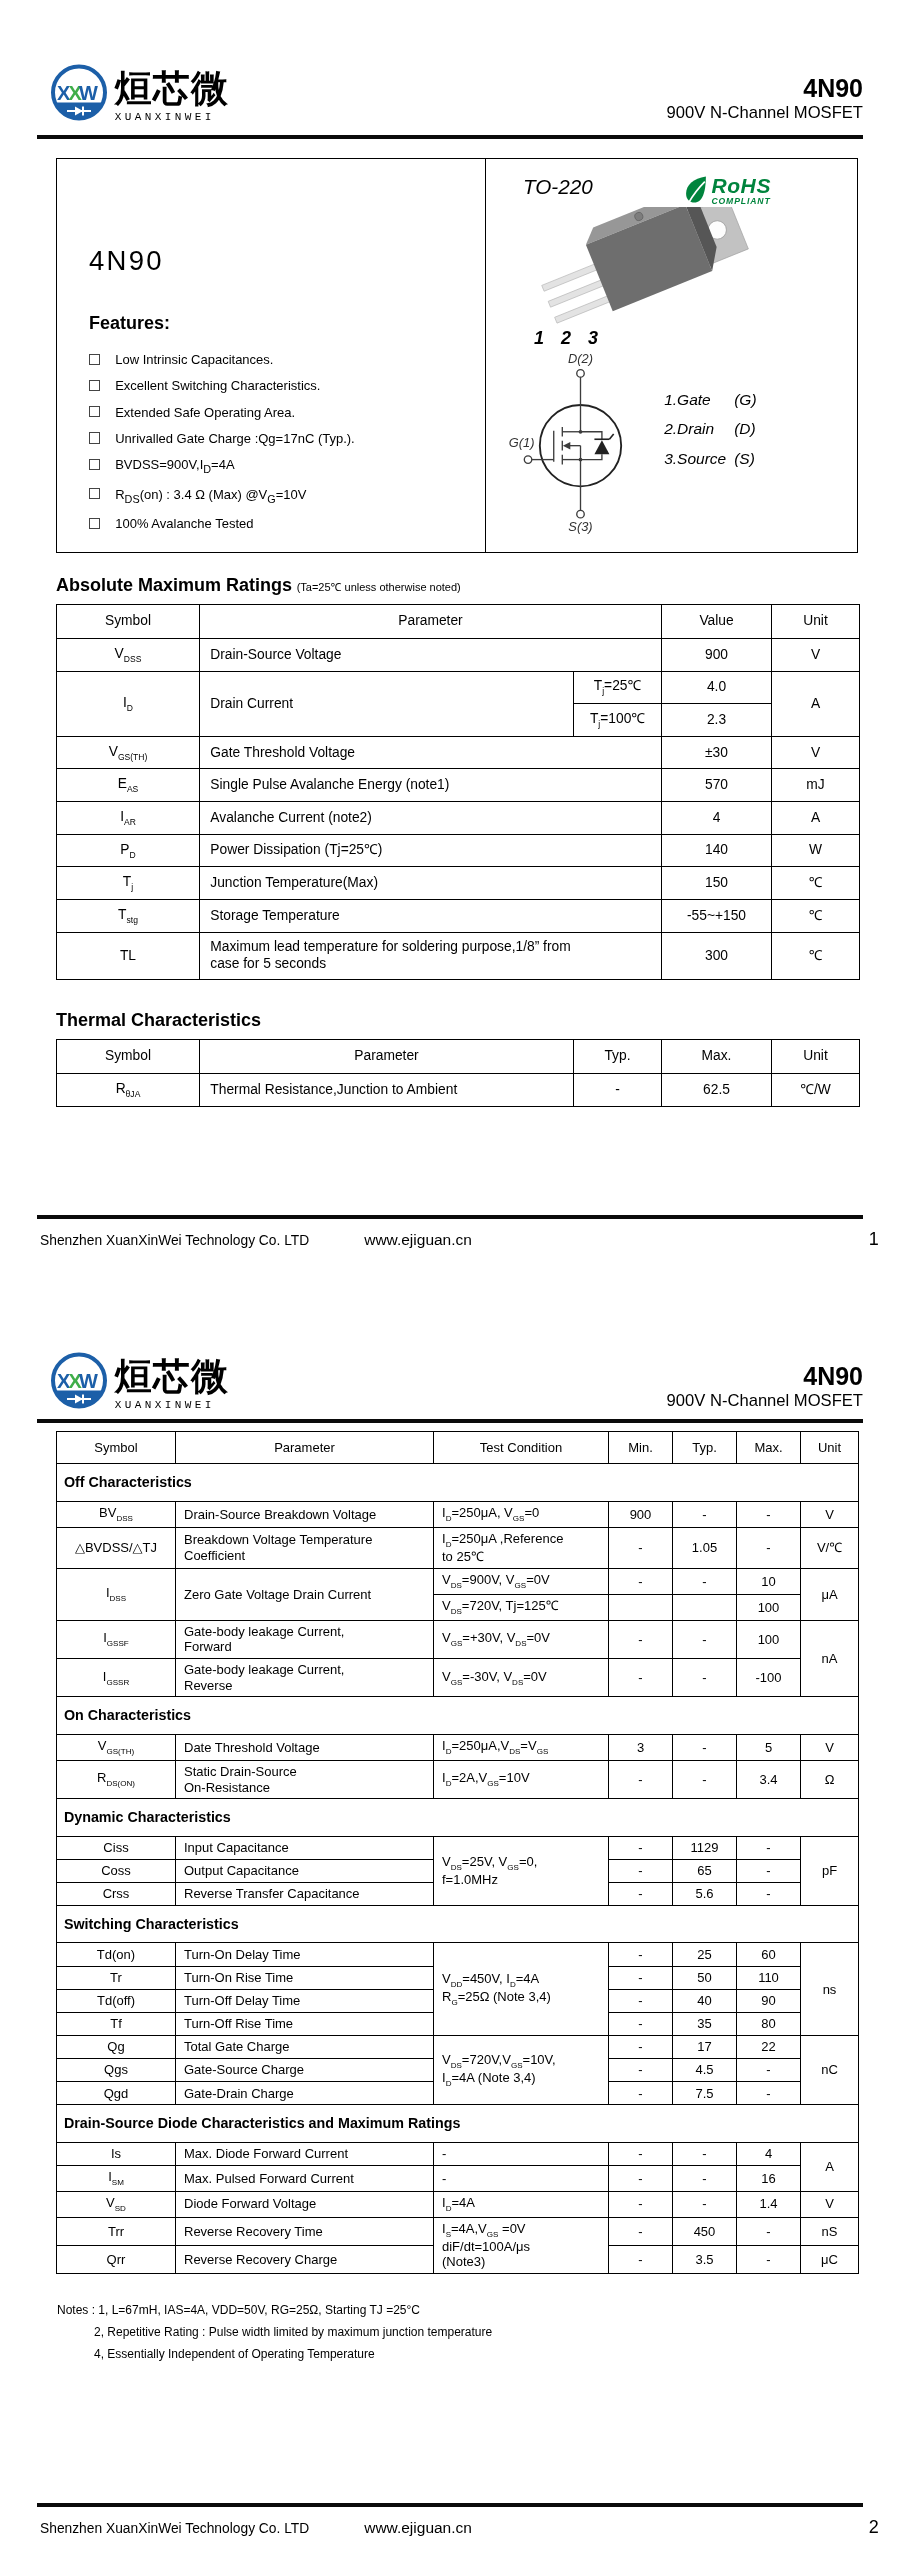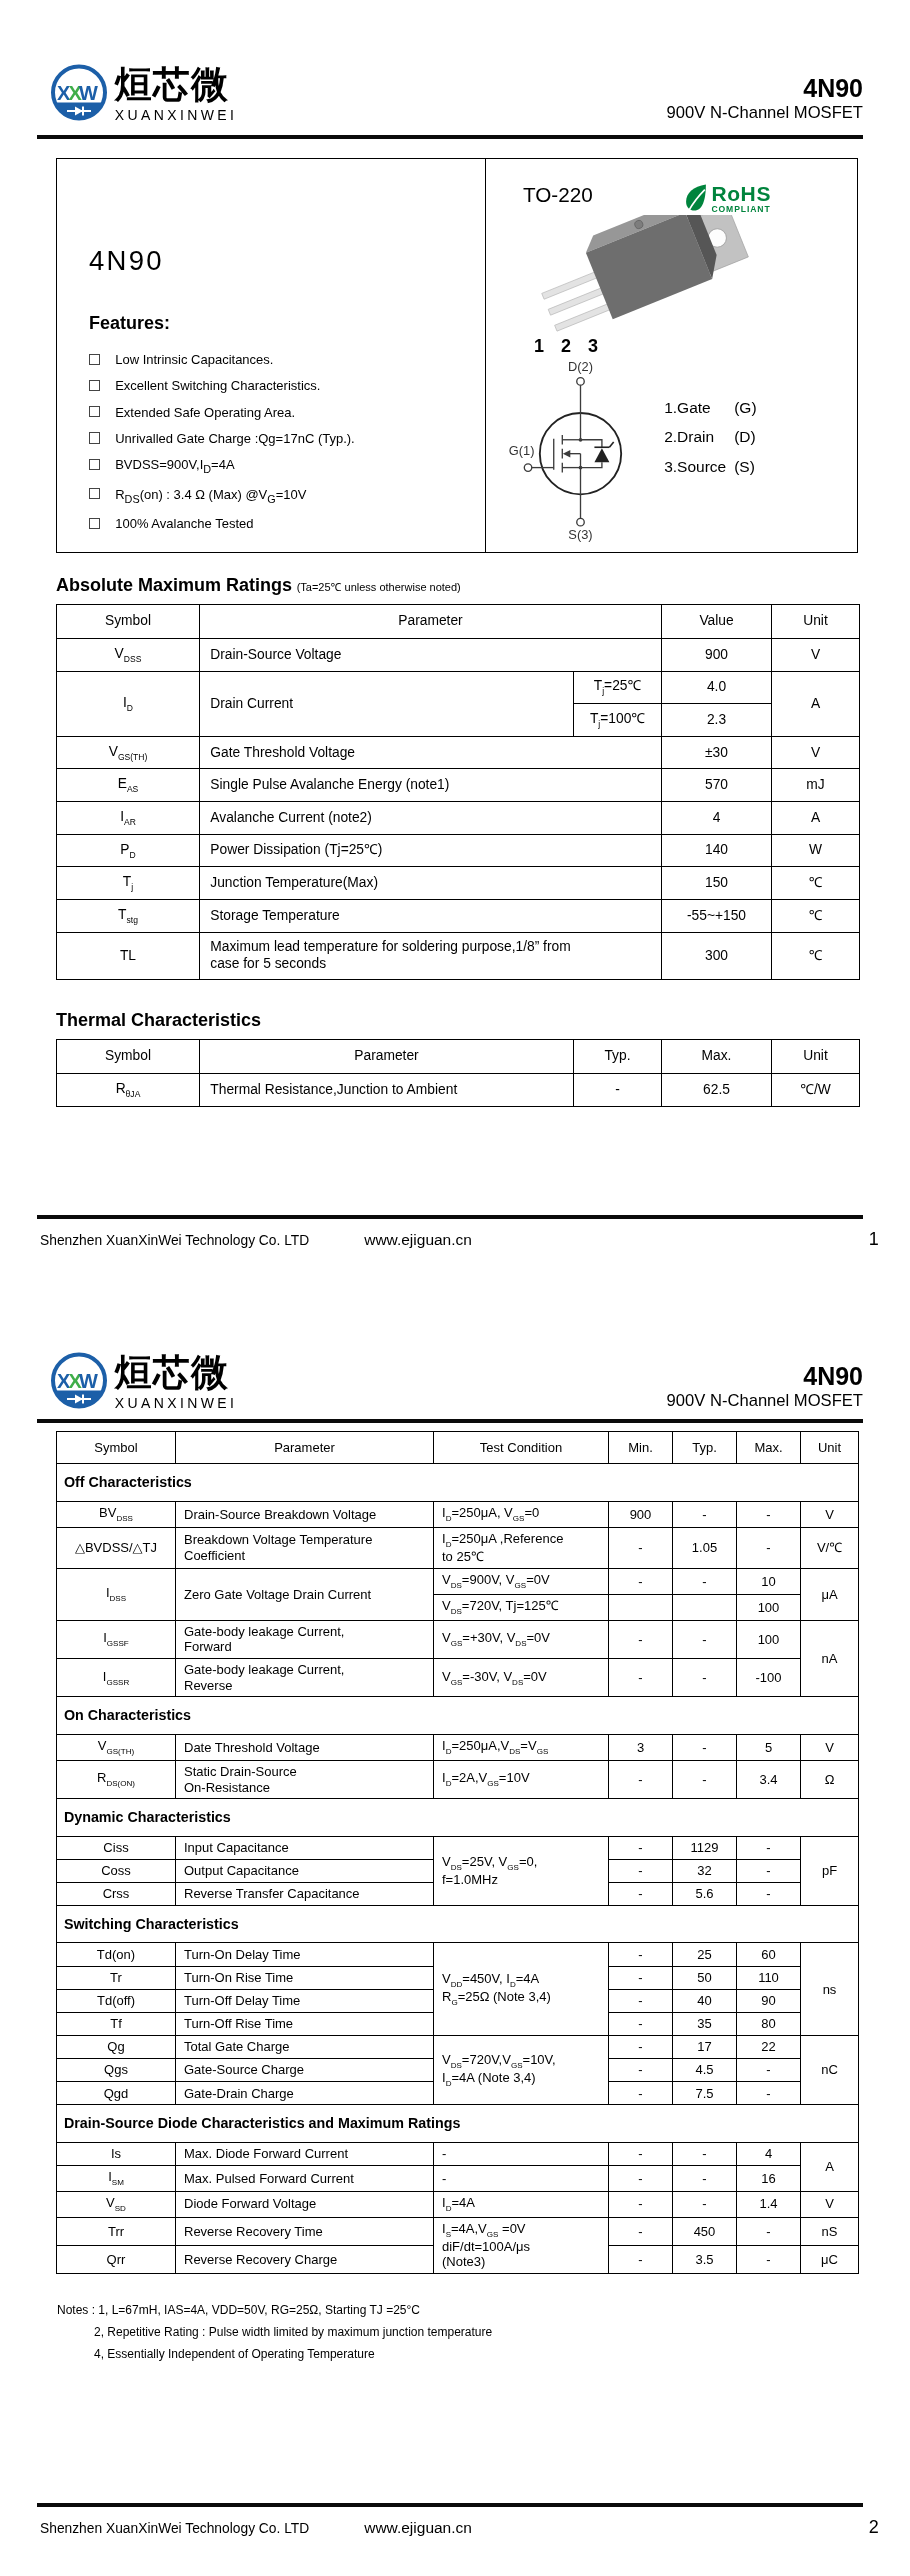--- a/index.html
+++ b/index.html
@@ -7,35 +7,35 @@
   .page{position:absolute;left:0;width:910px;background:#fff;}
   #p1{top:0;height:1291px;}
   #p2{top:1291px;height:1285px;}
 
   
   .ds-header{display:flex;justify-content:space-between;align-items:flex-end;margin:62px 47px 0 49px;}
   .logo{display:flex;align-items:flex-end;}
   .logo-mark{width:60px;height:61px;}
   .logo-text{margin-left:5.7px;}
   .logo-cn{font-size:37px;font-weight:700;line-height:1.0;letter-spacing:1.1px;}
-  .logo-en{font-size:14px;letter-spacing:3.4px;margin-top:4px;font-weight:500;}
+  .logo-en{font-size:11px;letter-spacing:3.4px;margin-top:4px;font-weight:500;font-family:Liberation Mono, monospace;}
   .part-block{text-align:right;padding-bottom:1.1px;}
   .part{font-size:25px;font-weight:700;line-height:1;}
   .part-sub{font-size:16.6px;margin-top:4.6px;line-height:1;}
   .rule{height:4px;background:#0a0a0a;margin:11.5px 47px 0 37px;}
 
   
   .intro-box{margin:19px 52px 0 56px;height:395px;border:1.7px solid #000;display:flex;box-sizing:border-box;}
   .intro-left{width:429px;border-right:1.1px solid #000;box-sizing:border-box;padding:86px 0 0 32px;}
   .intro-part{font-size:27.5px;font-weight:400;letter-spacing:2.3px;}
   .features-title{font-size:18px;font-weight:700;margin-top:36px;}
   .features{list-style:none;margin:19.5px 0 0 0;padding:0;}
   .features li{display:flex;align-items:flex-start;margin-bottom:12px;font-size:13px;line-height:1.1;}
   .chk{flex:0 0 auto;width:9.2px;height:9.2px;border:1.1px solid #444;margin:0.6px 15px 0 0;}
-  .intro-right{flex:1;padding-top:16px;}
+  .intro-right{flex:1;padding-top:8px;font-style:italic;}
   .pkg-head{display:flex;justify-content:space-between;align-items:flex-start;padding:8px 86px 0 37px;}
   .pkg-name{font-size:20.7px;}
   .rohs{display:flex;align-items:flex-start;}
   .rohs-txt{margin-left:2.3px;line-height:1;}
   .rohs-title{font-size:21px;font-weight:800;color:#00843d;letter-spacing:0.6px;}
   .rohs-sub{font-size:8.6px;font-weight:700;color:#00843d;letter-spacing:0.9px;margin-top:1.1px;}
   .pkg-img{display:block;margin:2.3px 0 0 23px;}
   .pins123{font-size:18px;font-weight:700;letter-spacing:17px;margin:-8px 0 0 48px;}
   .sym-row{display:flex;margin:2.3px 0 0 13.8px;}
   .pin-legend{list-style:none;margin:39px 0 0 3.4px;padding:0;font-size:15.5px;}
@@ -456,21 +456,21 @@
       <td class="l" rowspan="3">V<sub>DS</sub>=25V,  V<sub>GS</sub>=0,<br>f=1.0MHz</td>
       <td>-</td>
       <td>1129</td>
       <td>-</td>
       <td rowspan="3">pF</td>
     </tr>
     <tr>
       <td>Coss</td>
       <td class="l">Output Capacitance</td>
       <td>-</td>
-      <td>32</td>
+      <td>65</td>
       <td>-</td>
     </tr>
     <tr>
       <td>Crss</td>
       <td class="l">Reverse Transfer Capacitance</td>
       <td>-</td>
       <td>5.6</td>
       <td>-</td>
     </tr>
     <tr class="sect">

